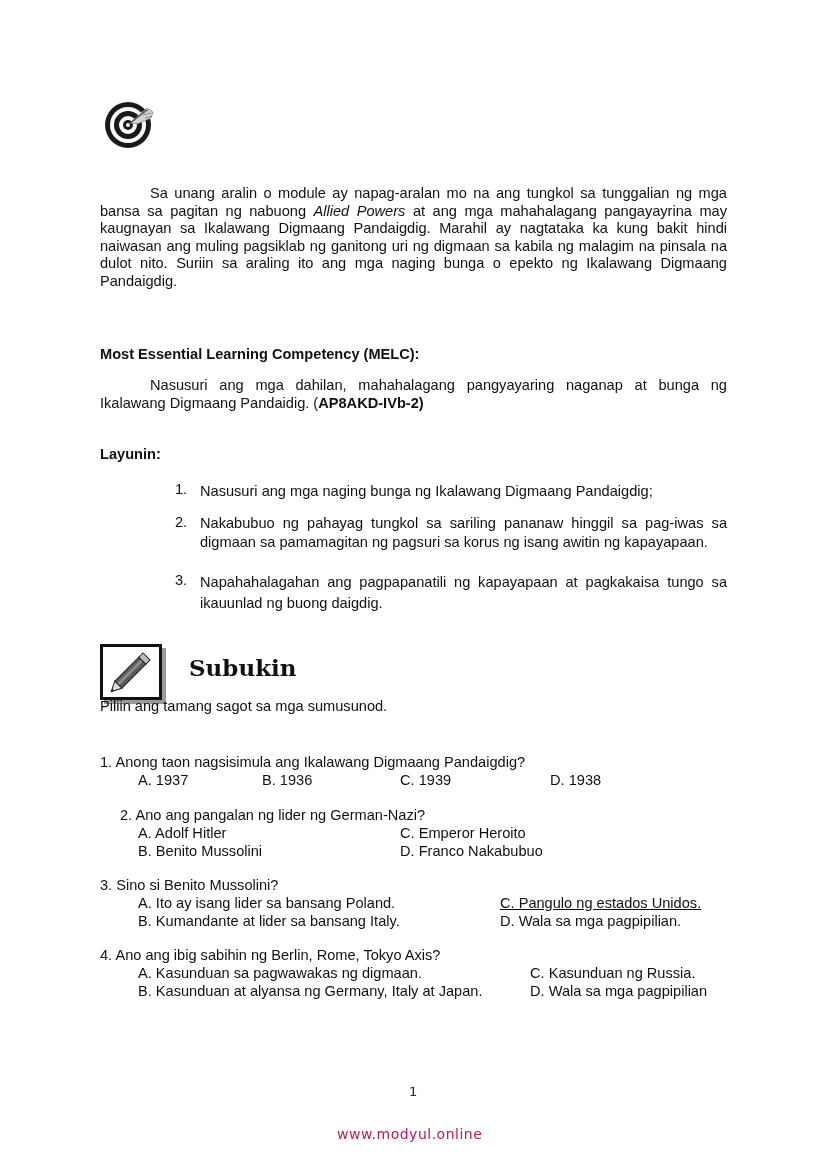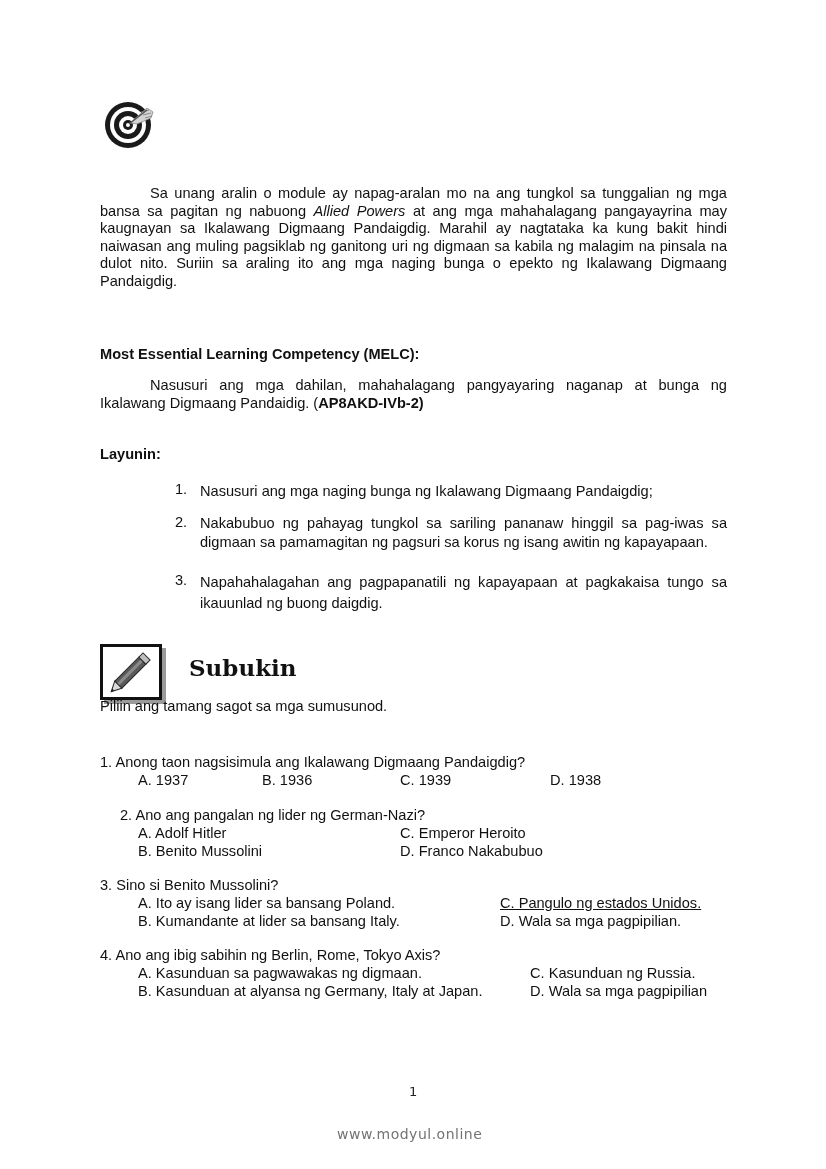--- a/index.html
+++ b/index.html
@@ -54,21 +54,21 @@
     .q { position: absolute; left: 100px; }
     .opt { position: absolute; white-space: nowrap; }
     .page-num {
       font-family: "DejaVu Sans", sans-serif;
       font-size: 13px;
       color: #222;
     }
     .watermark {
       font-family: "DejaVu Sans", sans-serif;
       font-size: 14px;
-      color: #737373;
+      color: #be185d;
       letter-spacing: 0.5px;
     }
     .pencil-box {
       width: 56px;
       height: 50px;
       border: 3px solid #111;
       background: #fff;
       box-shadow: 4px 4px 0 #9a9a9a;
       position: relative;
     }

